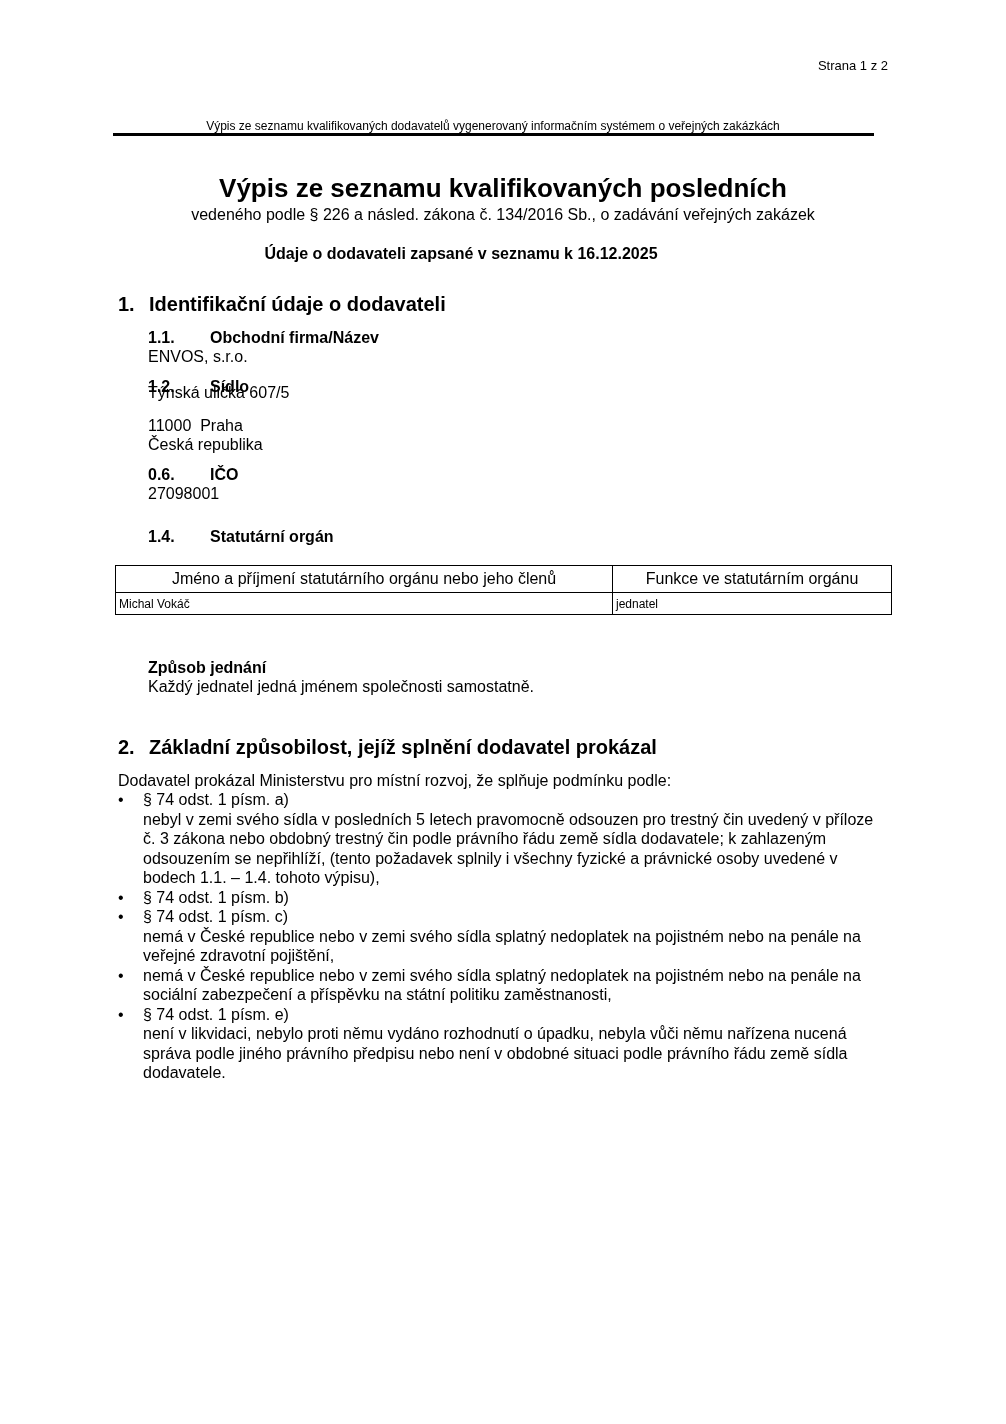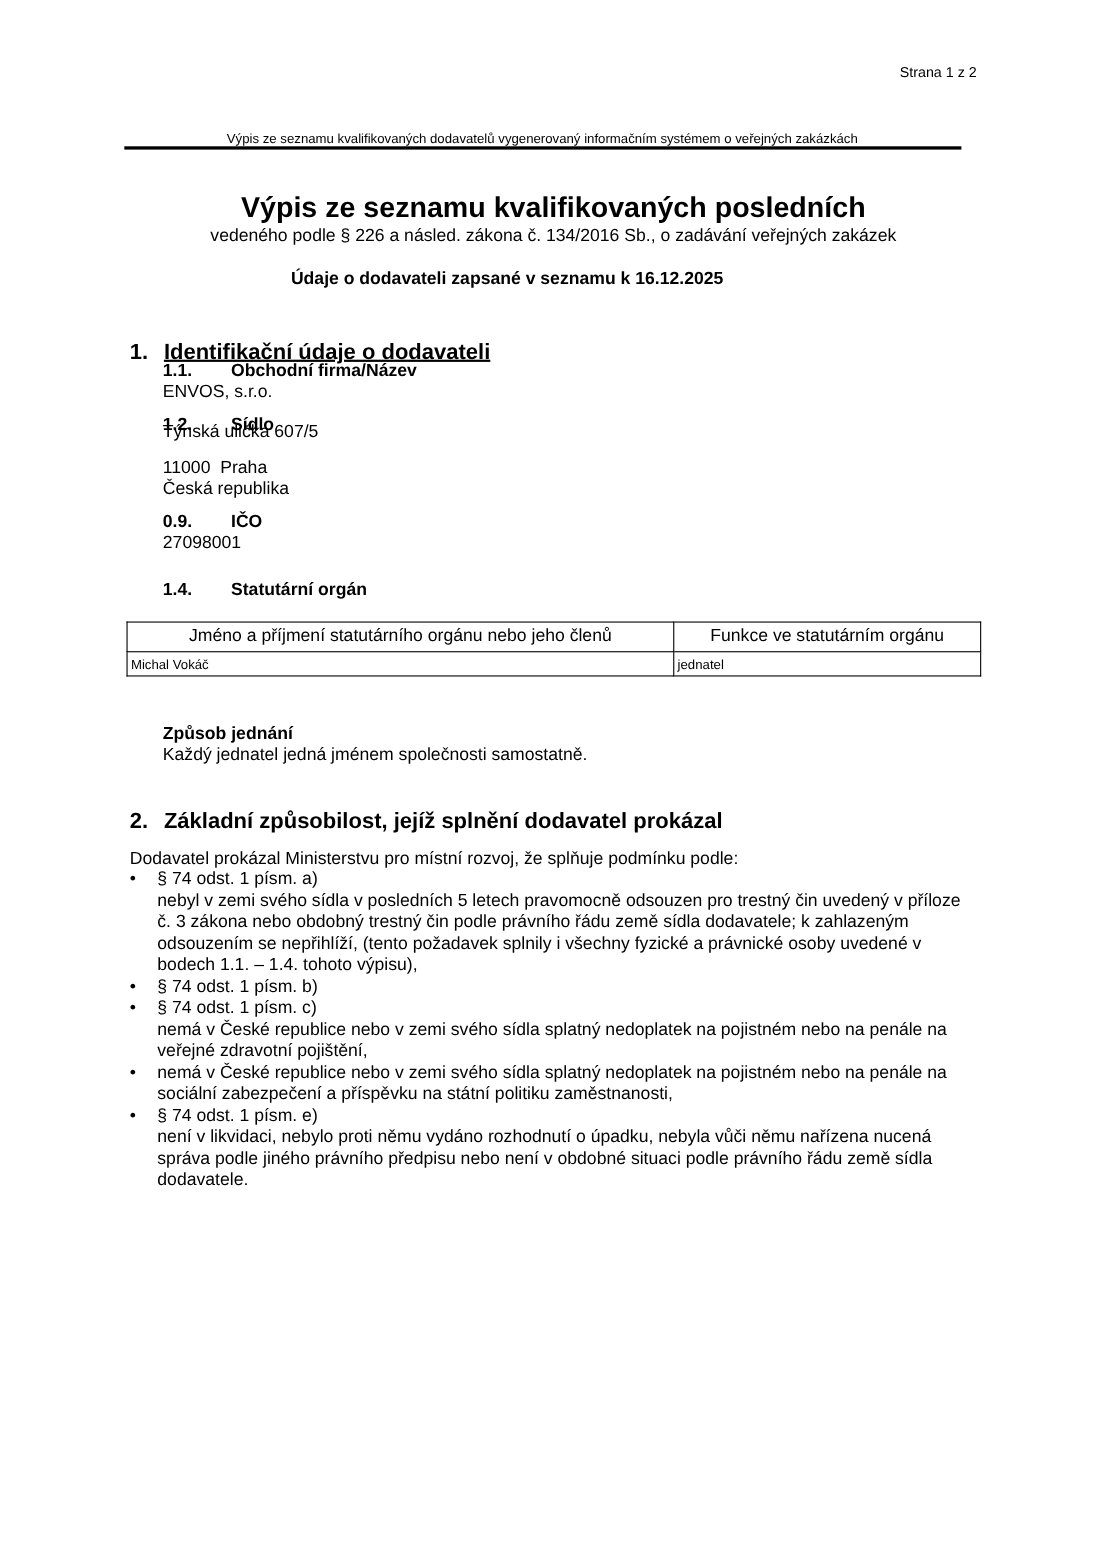--- a/index.html
+++ b/index.html
@@ -57,38 +57,38 @@
 <body>
 
 <div class="page-number">Strana 1 z 2</div>
 <div class="running-header">Výpis ze seznamu kvalifikovaných dodavatelů vygenerovaný informačním systémem o veřejných zakázkách</div>
 <div class="header-rule"></div>
 
 <div class="doc-title">Výpis ze seznamu kvalifikovaných posledních</div>
 <div class="doc-subtitle">vedeného podle § 226 a násled. zákona č. 134/2016 Sb., o zadávání veřejných zakázek</div>
 <div class="doc-date">Údaje o dodavateli zapsané v seznamu k 16.12.2025</div>
 
-<div class="h1" style="top:307px;text-decoration:underline;">
+<div class="h1" style="top:291px;">
   <span class="num">1.</span><span>Identifikační údaje o dodavateli</span>
 </div>
 
 <div class="h2" style="top:328px;">
   <span class="num">1.1.</span><span>Obchodní firma/Název</span>
 </div>
 <div class="txt" style="top:347px;">ENVOS, s.r.o.</div>
 
 <div class="h2" style="top:377px;">
   <span class="num">1.2.</span><span>Sídlo</span>
 </div>
 <div class="txt" style="top:383px;">Týnská ulička 607/5</div>
 <div class="txt" style="top:416px; white-space:pre;">11000  Praha</div>
 <div class="txt" style="top:435px;">Česká republika</div>
 
 <div class="h2" style="top:465px;">
-  <span class="num">0.9.</span><span>IČO</span>
+  <span class="num">0.6.</span><span>IČO</span>
 </div>
 <div class="txt" style="top:484px;">27098001</div>
 
 <div class="h2" style="top:527px;">
   <span class="num">1.4.</span><span>Statutární orgán</span>
 </div>
 
 <table class="stat">
   <thead>
     <tr>

